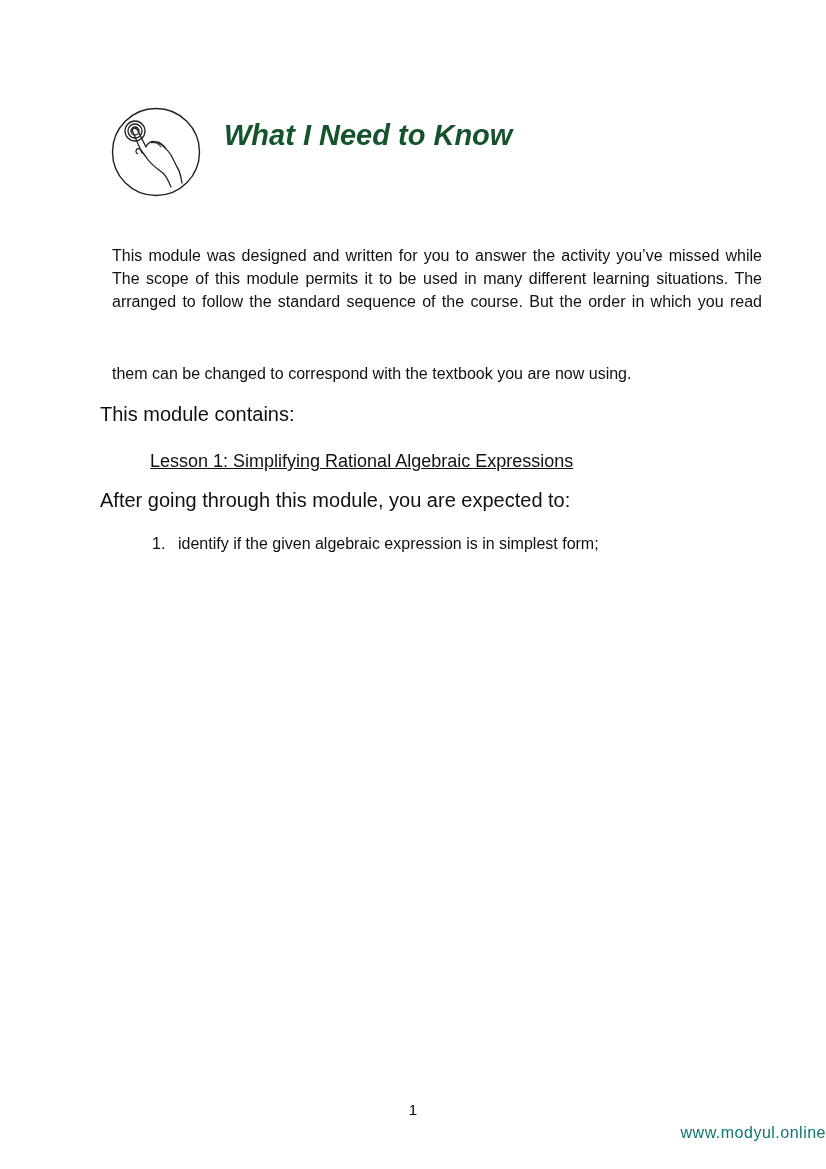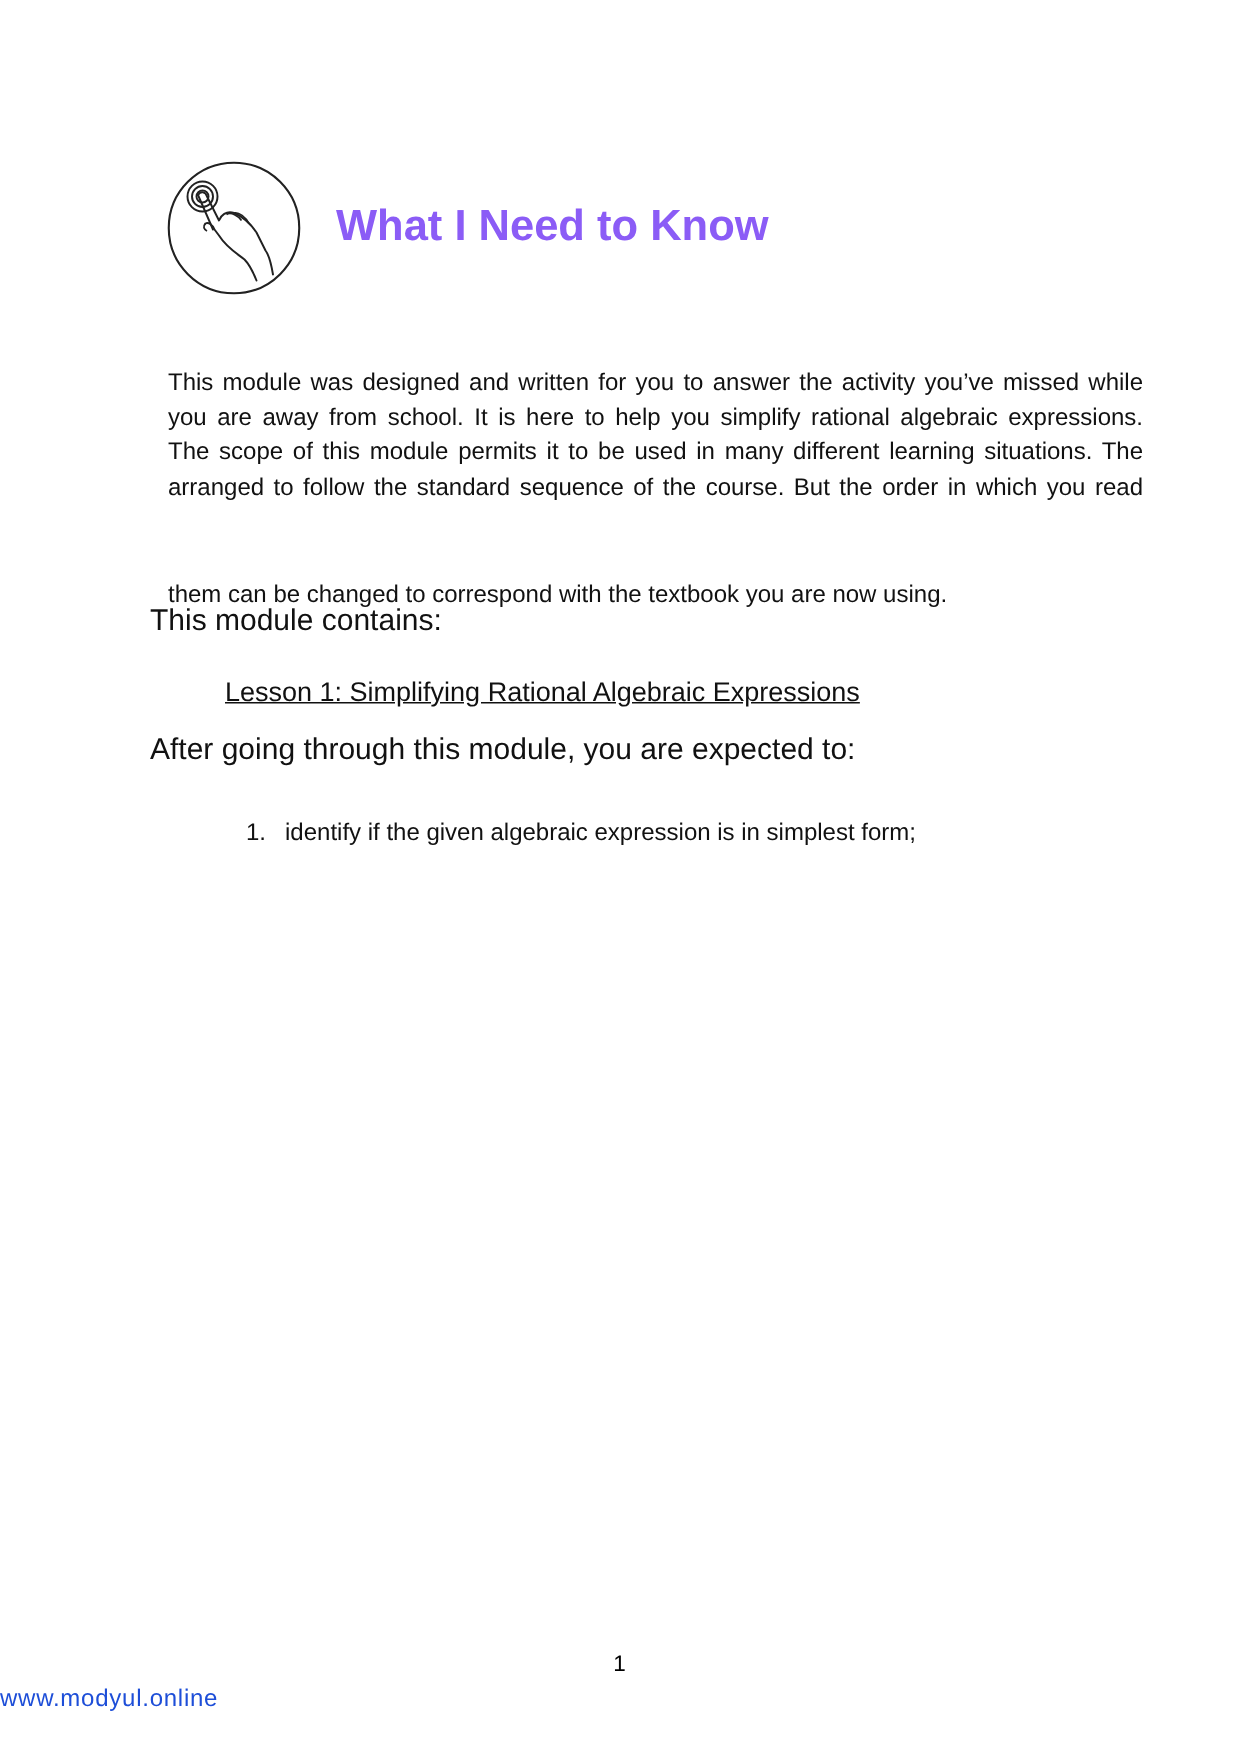--- a/index.html
+++ b/index.html
@@ -1,32 +1,32 @@
 <!DOCTYPE html>
 <html><head>
 <meta charset="utf-8">
 <style>
   html, body { margin: 0; padding: 0; background: #ffffff; }
   body { width: 826px; height: 1169px; position: relative; overflow: hidden;
          font-family: "Liberation Sans", sans-serif; color: #111111; }
   .icon { position: absolute; left: 111px; top: 107px; width: 90px; height: 90px; }
-  .title { position: absolute; left: 224px; top: 135px; font-size: 29px; font-weight: bold;
-           color: #8b5cf6; letter-spacing: 0px; white-space: nowrap; }
+  .title { position: absolute; left: 224px; top: 119px; font-size: 29px; font-weight: bold;
+           font-style: italic; color: #14532d; letter-spacing: 0px; white-space: nowrap; }
   .para { position: absolute; left: 112px; width: 650px; font-size: 16px; line-height: 23.2px;
           text-align: justify; margin: 0; }
   .para .ln { display: block; text-align: justify; text-align-last: justify; white-space: nowrap; }
   .para .ln.last { text-align-last: left; margin-top: 48px; }
   .plain { position: absolute; left: 100px; font-size: 20px; white-space: nowrap; }
   .lesson { position: absolute; left: 150px; top: 451px; font-size: 18px; white-space: nowrap; text-decoration: underline; }
-  .objectives { position: absolute; left: 148px; top: 528px; margin: 16px; padding: 0; list-style: none; }
+  .objectives { position: absolute; left: 148px; top: 528px; margin: 4px; padding: 0; list-style: none; }
   .objectives li { font-size: 16px; line-height: 23.2px; white-space: nowrap; }
   .objectives .num { display: inline-block; width: 26px; }
   .page-num { position: absolute; left: 0; width: 826px; top: 1101px; text-align: center; font-size: 15px; color: #000; }
-  .watermark { position: absolute; left: 0; width: 826px; top: 1124px; text-align: left;
-               font-size: 16px; color: #1d4ed8; letter-spacing: 0.5px; }
+  .watermark { position: absolute; left: 0; width: 826px; top: 1124px; text-align: right;
+               font-size: 16px; color: #0f766e; letter-spacing: 0.5px; }
 </style>
 </head>
 <body>
 
 <div class="icon">
   <svg width="90" height="90" viewBox="0 0 90 90">
     <circle cx="45" cy="45" r="43.5" fill="none" stroke="#222" stroke-width="1.4"></circle>
     <circle cx="24" cy="24" r="10" fill="none" stroke="#222" stroke-width="1.3"></circle>
     <circle cx="24" cy="24" r="7" fill="none" stroke="#222" stroke-width="1.3"></circle>
     <circle cx="24" cy="24" r="4" fill="none" stroke="#222" stroke-width="1.3"></circle>
@@ -36,21 +36,20 @@
     <path d="M45 35 C48 34 53 38 55 42" fill="none" stroke="#222" stroke-width="1.1"></path>
     <path d="M26 42 C28 41 31 43 32 46 L35 50 C40 58 47 62 52 66 C56 70 58 75 60 80" fill="none" stroke="#222" stroke-width="1.3" stroke-linejoin="round" stroke-linecap="round"></path>
     <path d="M26 42 C24 44 25 46 27 47" fill="none" stroke="#222" stroke-width="1.2"></path>
   </svg>
 </div>
 
 <div class="title">What I Need to Know</div>
 
 <div class="para" style="top:244px;">
   <span class="ln">This module was designed and written for you to answer the activity you’ve missed while</span>
-  <span class="ln">you are away from school. It is here to help you simplify rational algebraic expressions.</span>
   <span class="ln">The scope of this module permits it to be used in many different learning situations. The</span>
   <span class="ln">arranged to follow the standard sequence of the course. But the order in which you read</span>
   <span class="ln last">them can be changed to correspond with the textbook you are now using.</span>
 </div>
 
 <div class="plain" style="top:403px;">This module contains:</div>
 
 <div class="lesson">Lesson 1: Simplifying Rational Algebraic Expressions</div>
 
 <div class="plain" style="top:489px;">After going through this module, you are expected to:</div>

